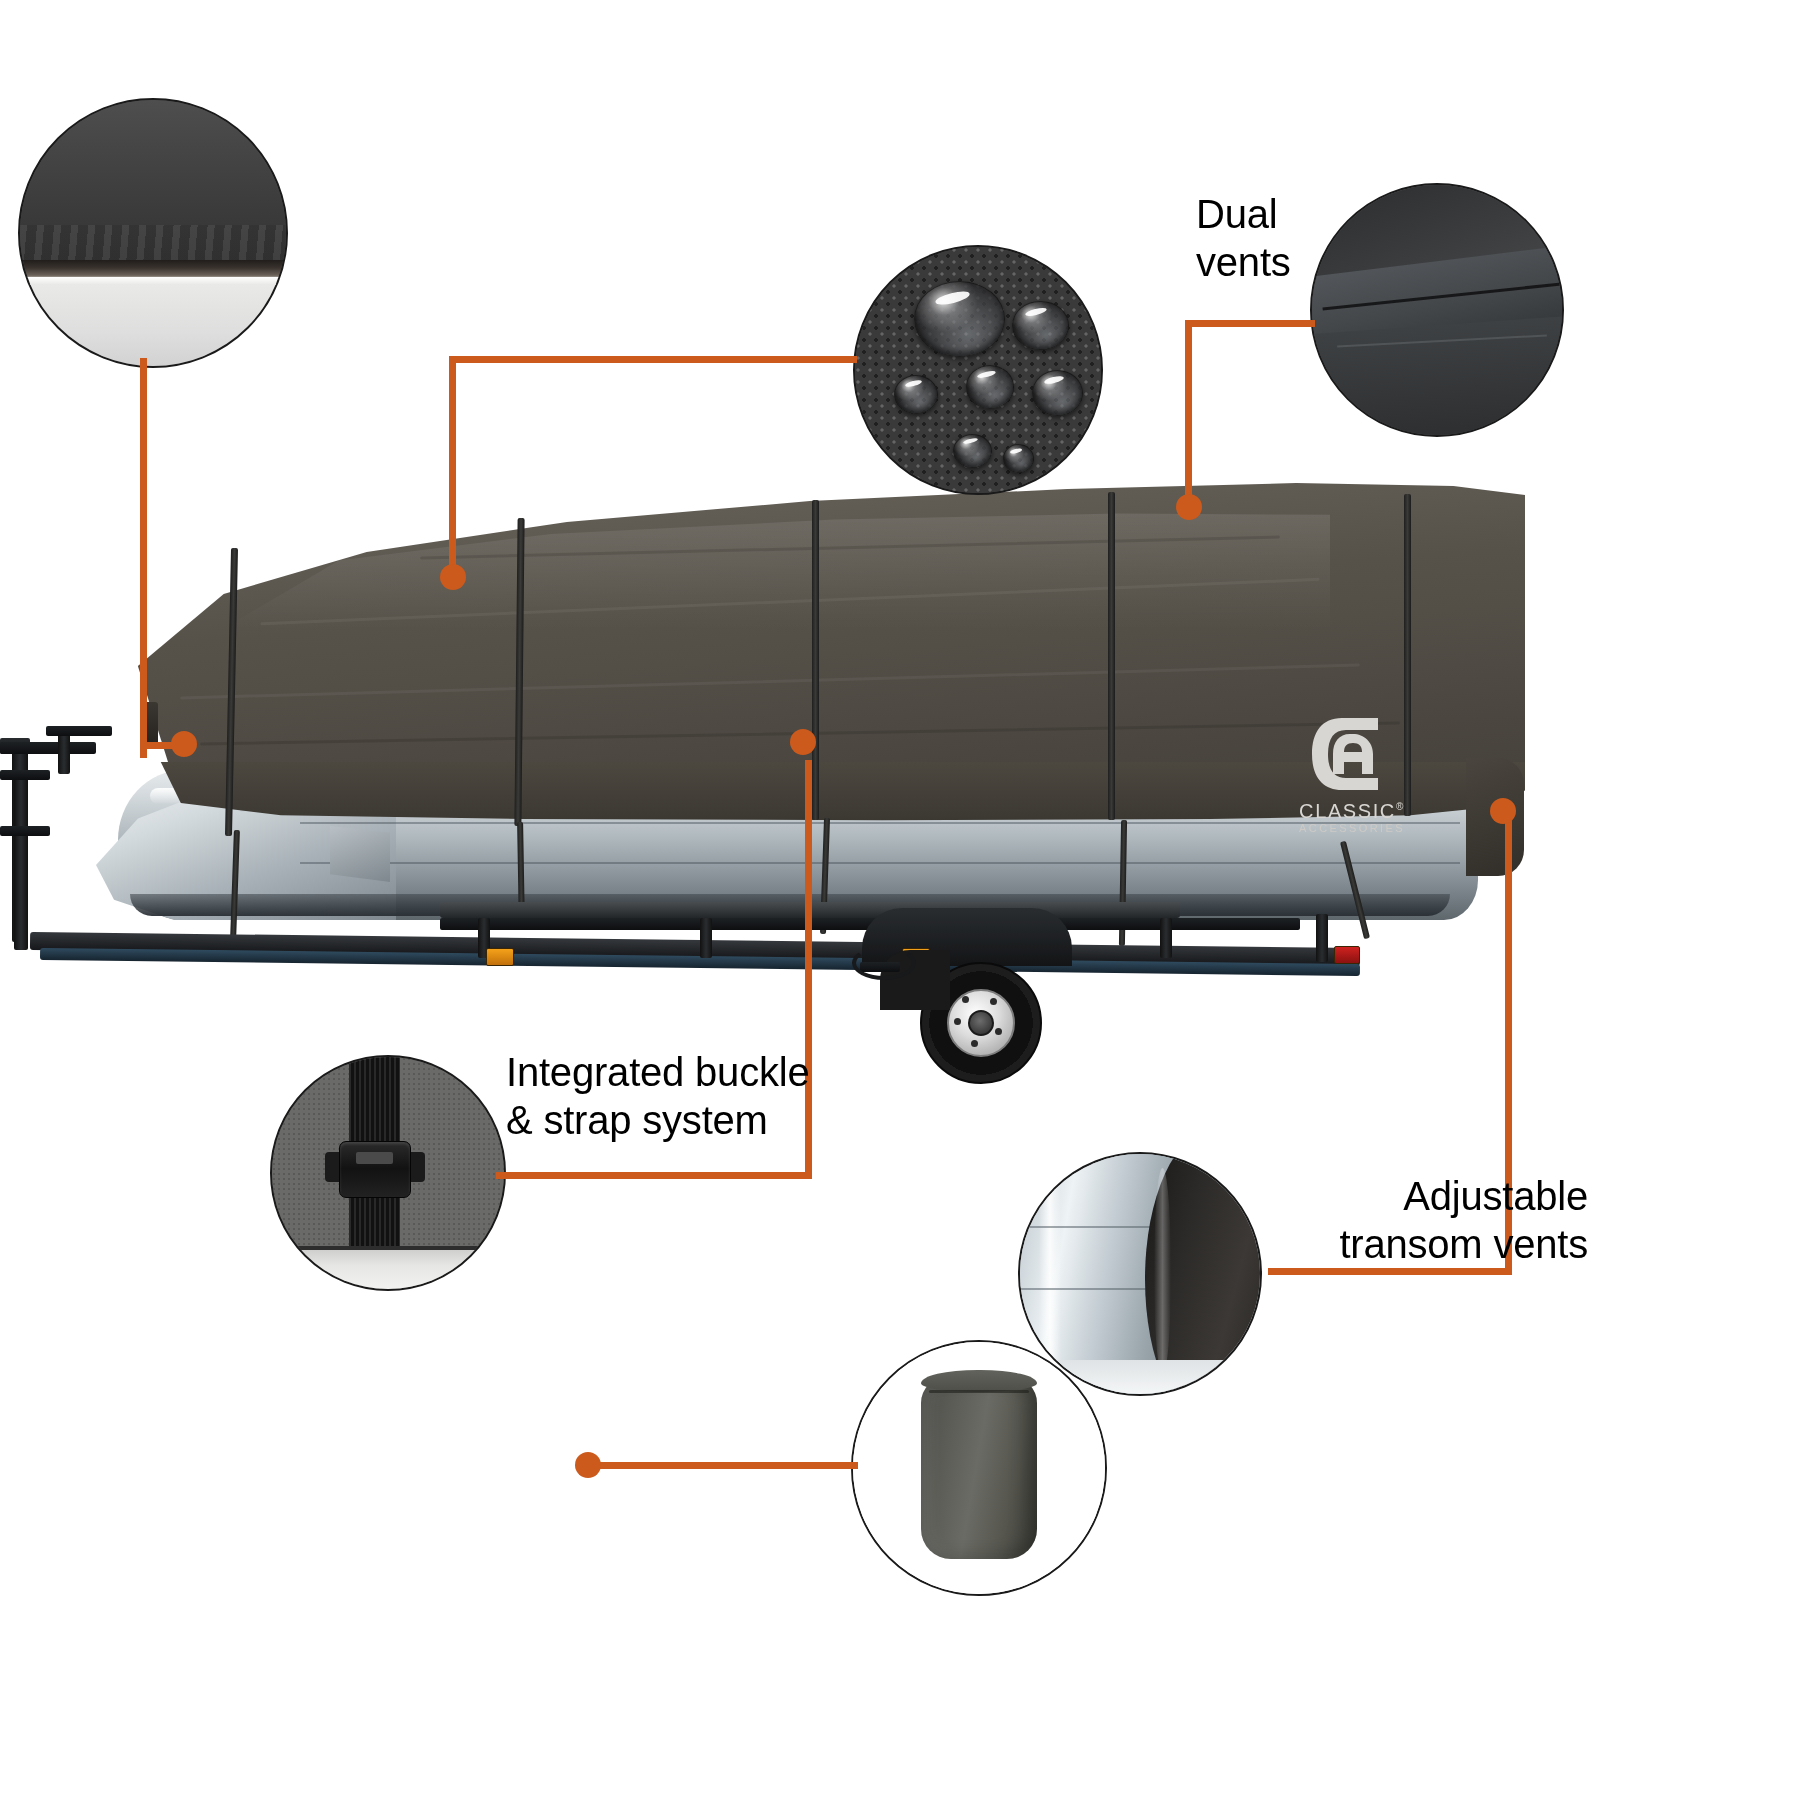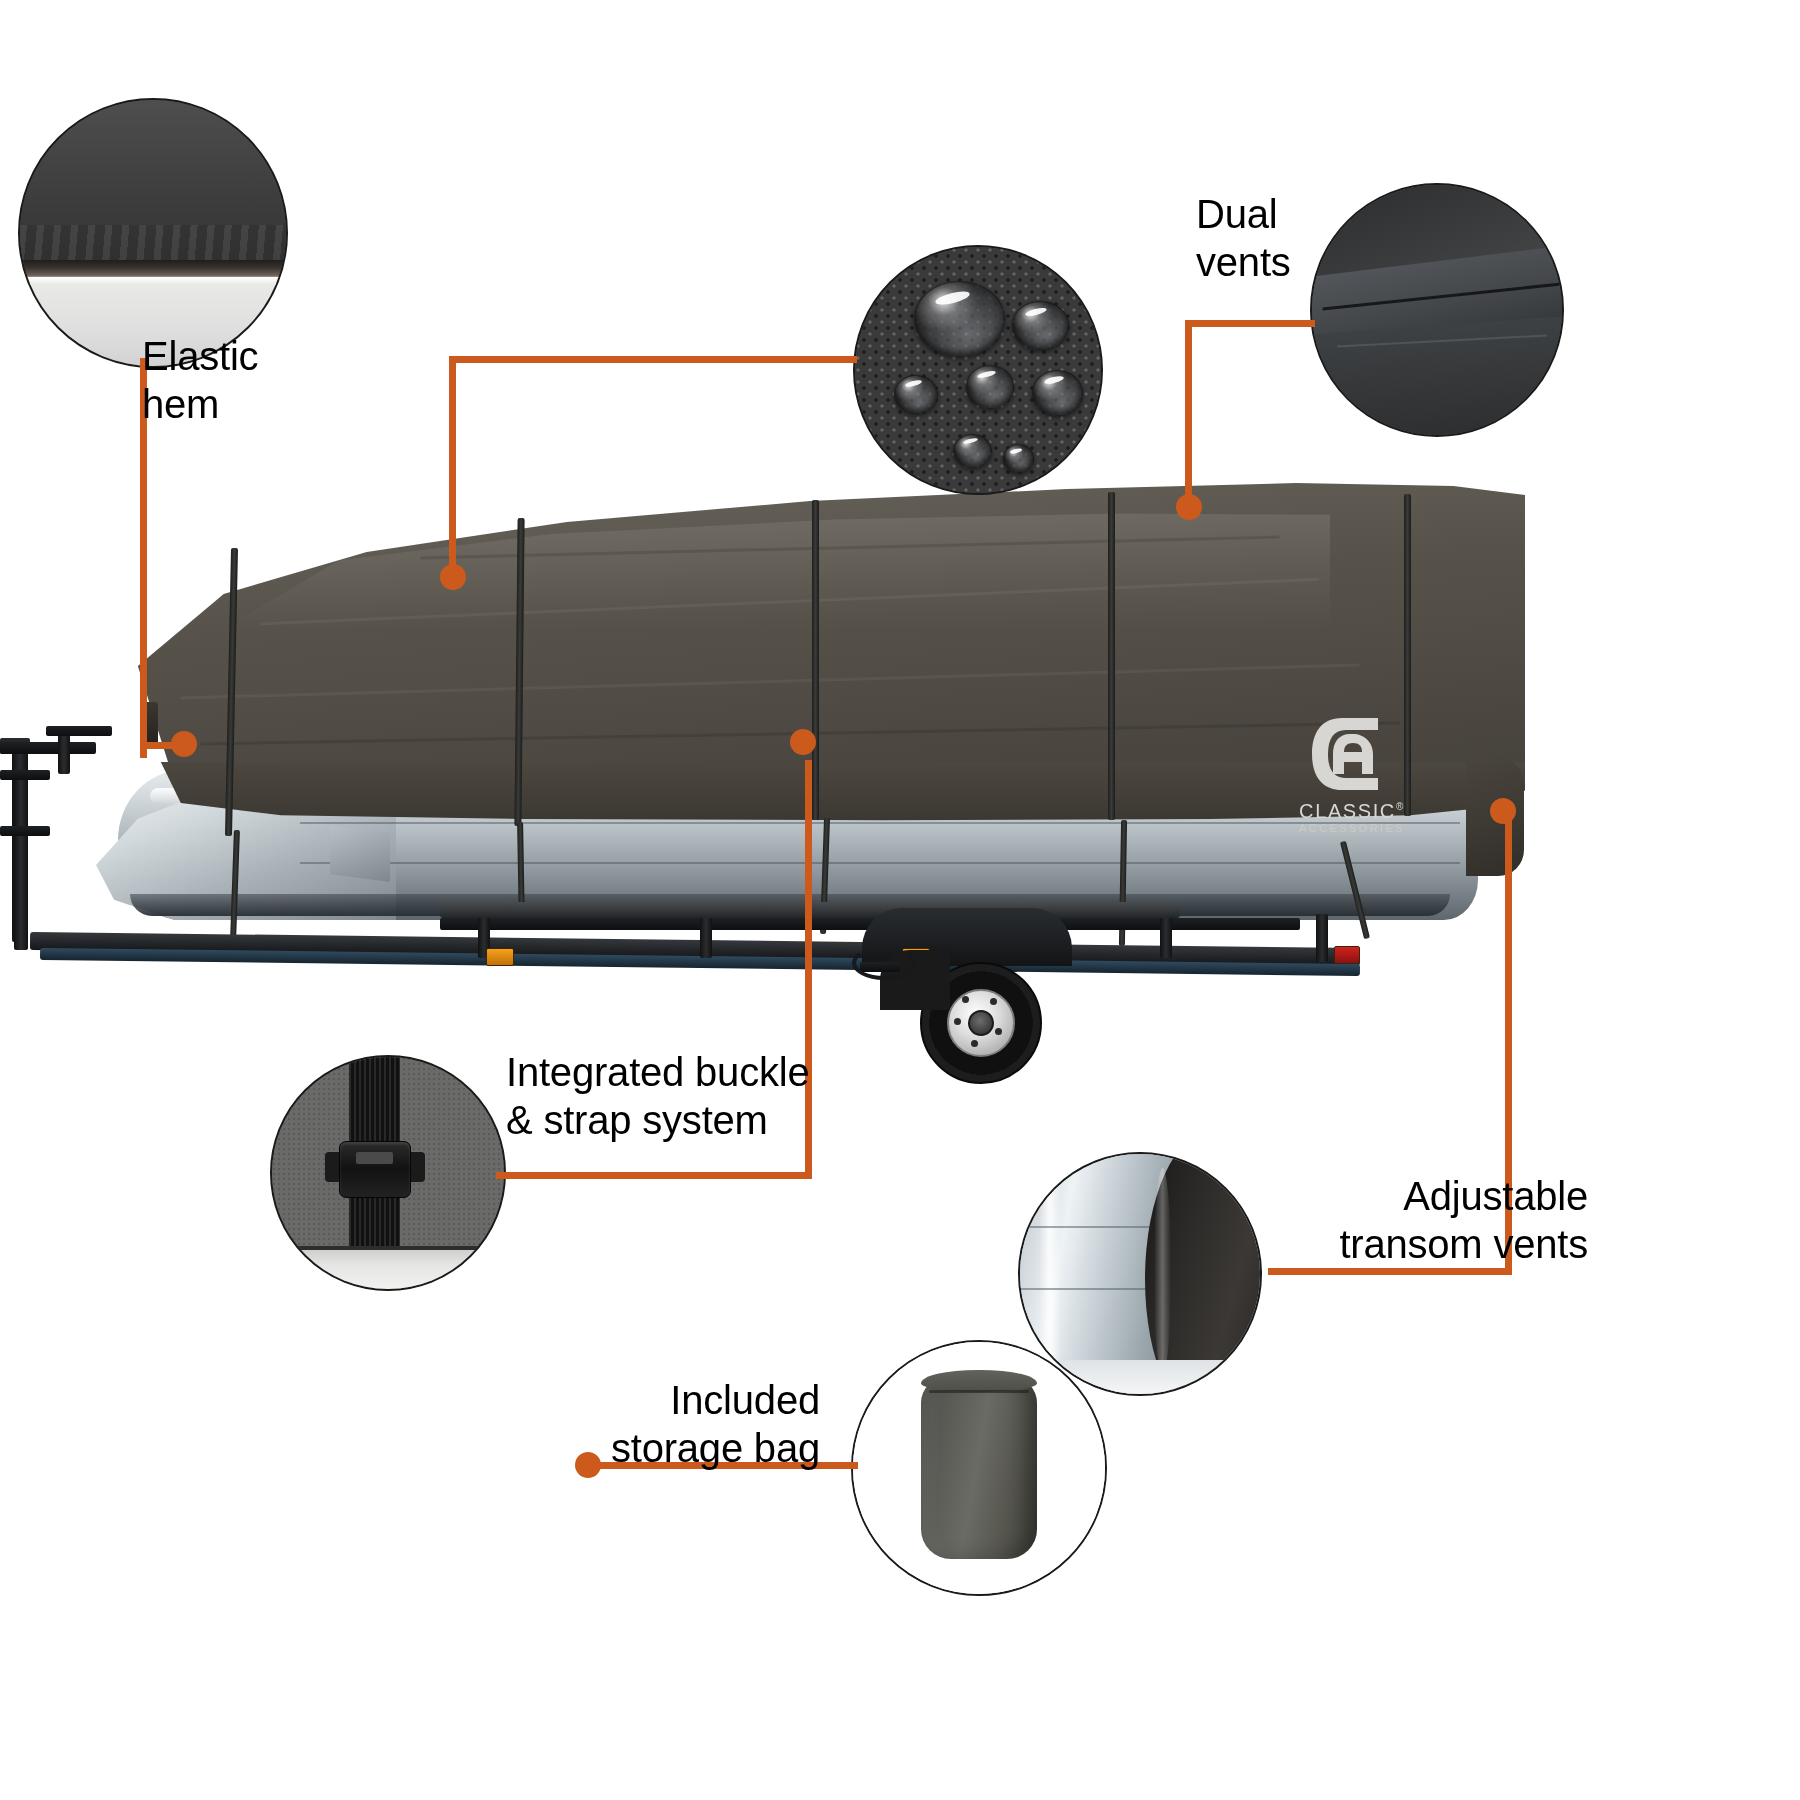--- a/index.html
+++ b/index.html
@@ -312,22 +312,20 @@
   <div class="circ" style="left:18px;top:98px;width:266px;height:266px;">
     <div class="hem-top"></div>
     <div class="hem-ripple"></div>
     <div class="hem-band"></div>
     <div class="hem-shine"></div>
     <div class="hem-white"></div>
   </div>
   <div class="leader" style="left:140px;top:358px;width:7px;height:400px;"></div>
   <div class="dot" style="left:171px;top:731px;width:26px;height:26px;"></div>
   <div class="leader" style="left:143px;top:742px;width:38px;height:7px;"></div>
-  <div class="callout-text" style="left:142px;top:332px;width:240px;">Elastic
-hem</div>
 
   <div class="circ" style="left:853px;top:245px;width:246px;height:246px;">
     <div class="fab-base"></div>
     <div class="fab-weave"></div>
     <div class="drop" style="left:24%;top:14%;width:36%;height:30%;">
         <span class="hl"></span>
       </div>
     <div class="drop" style="left:64%;top:22%;width:22%;height:19%;">
         <span class="hl"></span>
       </div>
@@ -400,16 +398,14 @@
 transom vents</div>
 
   <div class="circ" style="left:851px;top:1340px;width:252px;height:252px;background:#ffffff;">
     <div class="bag-bg"></div>
     <div class="bag-body"></div>
     <div class="bag-top"></div>
     <div class="bag-cinch"></div>
   </div>
   <div class="leader" style="left:600px;top:1462px;width:258px;height:7px;"></div>
   <div class="dot" style="left:575px;top:1452px;width:26px;height:26px;"></div>
-  <div class="callout-text" style="left:380px;top:1376px;width:440px;text-align:right;">Included
-storage bag</div>
 
 </div>
 
 </body></html>

